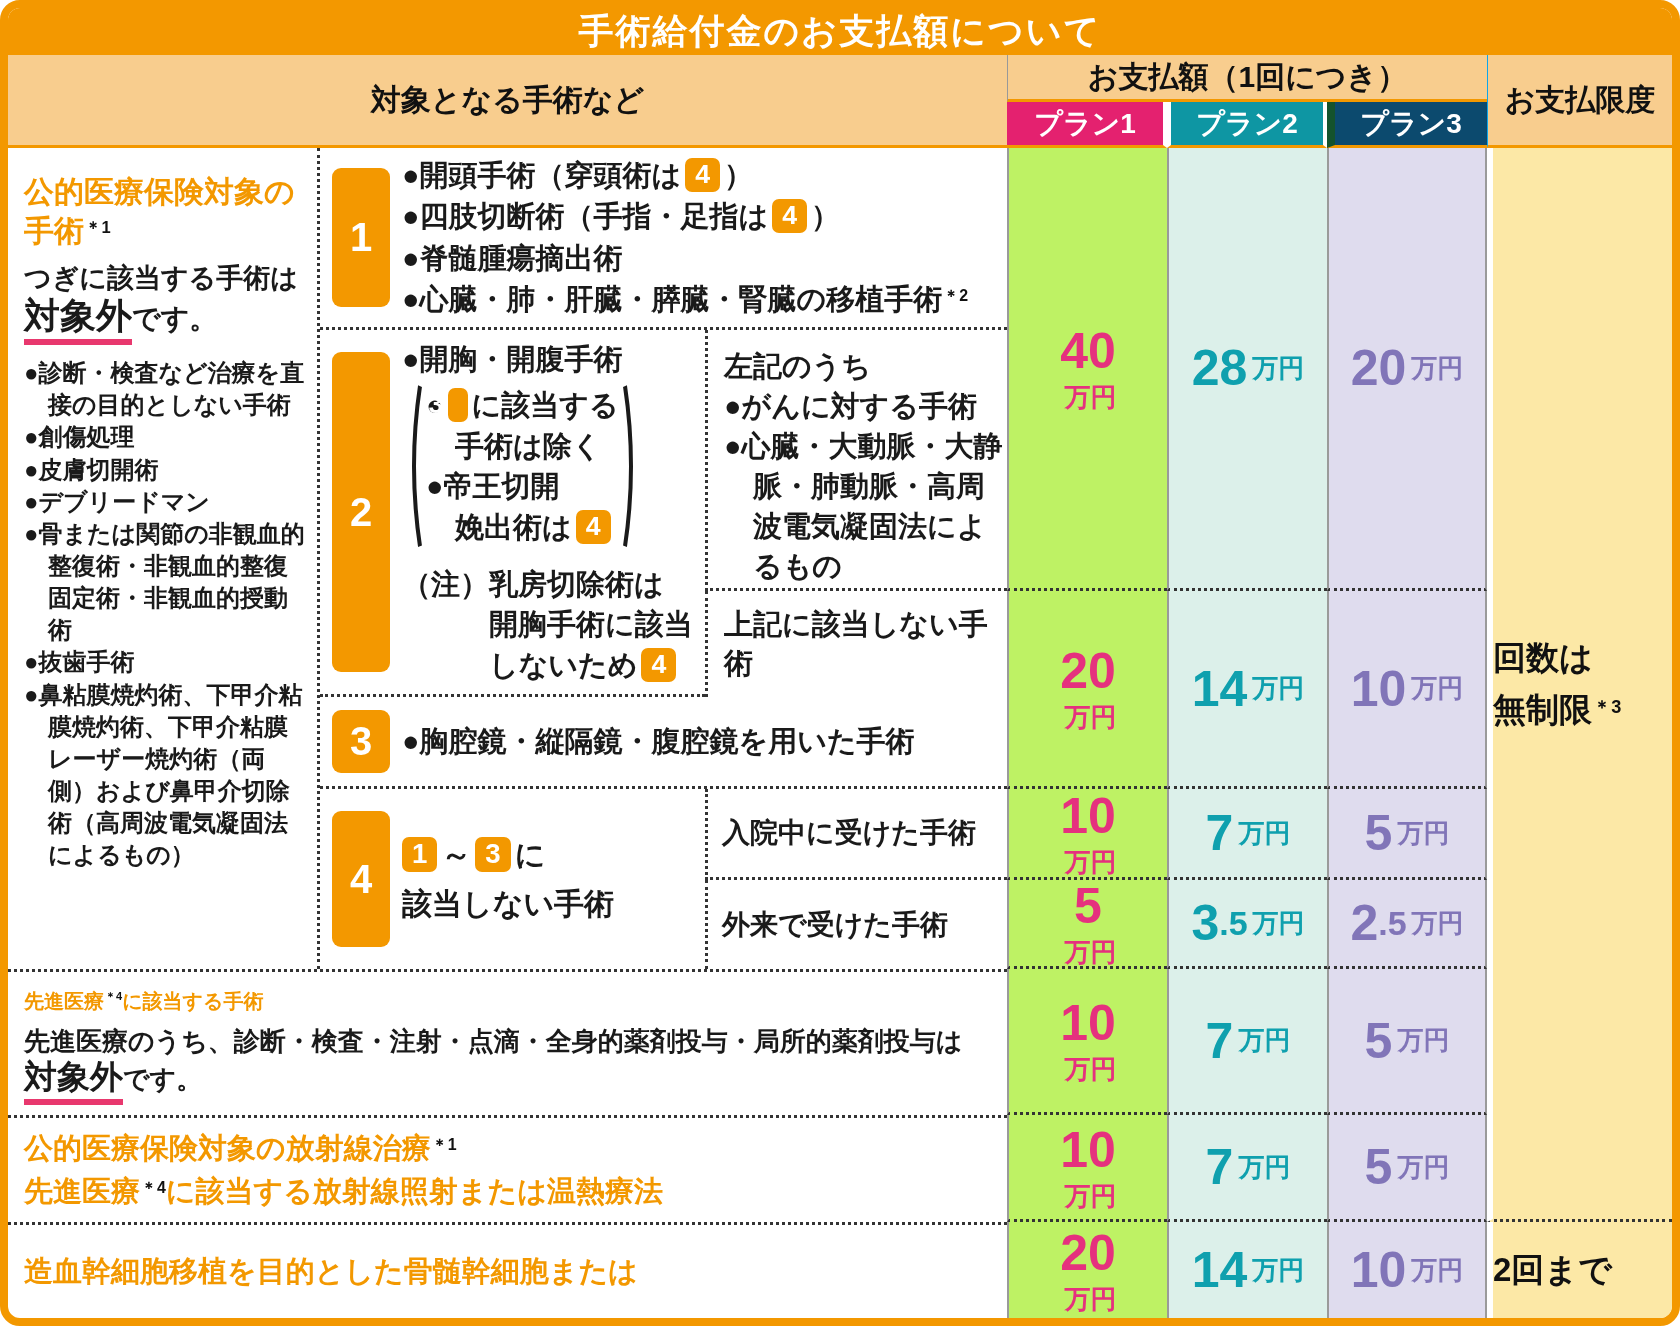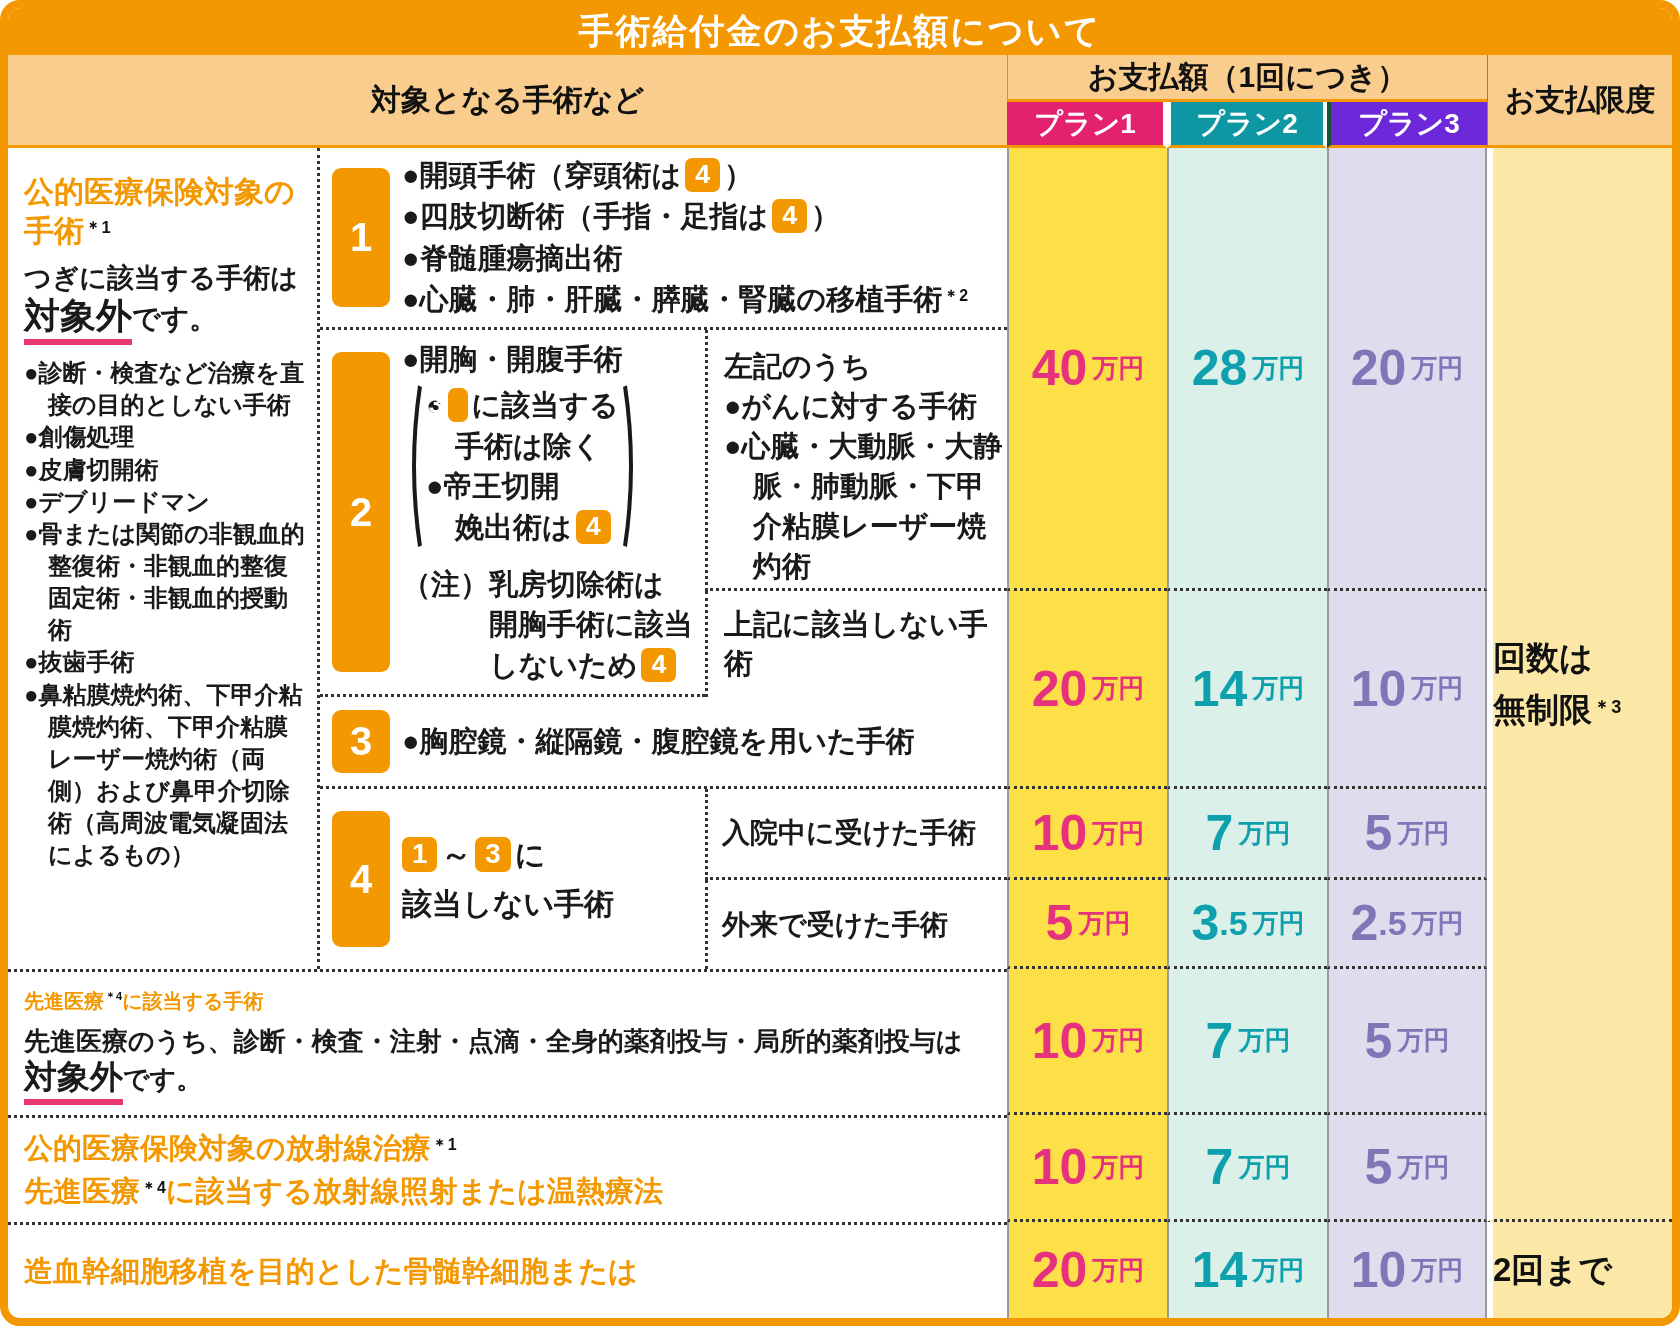--- a/index.html
+++ b/index.html
@@ -18,21 +18,21 @@
   
   .hcell { background:#F8CD8E; display:flex; align-items:center; justify-content:center;
            font-size:30px; color:#111; border-bottom:3px solid #F39800; }
   .hdr-left  { grid-column:1/4; grid-row:1/3; }
   .hdr-pay   { grid-column:4/7; grid-row:1/2; border-left:1px solid #999; }
   .hdr-limit { grid-column:7/8; grid-row:1/3; border-left:1px solid #0ea5e9; }
   .tab { grid-row:2/3; display:flex; align-items:center; justify-content:center;
          color:#fff; font-size:28px; border-bottom:3px solid #F39800; }
   .tab1 { grid-column:4/5; background:#E4216F; border-right:4px solid #fff; }
   .tab2 { grid-column:5/6; background:#0E96A3; border-left:4px solid #fff; border-right:4px solid #fff; }
-  .tab3 { grid-column:6/7; background:#6d28d9; border-left:4px solid #14532d; }
+  .tab3 { grid-column:6/7; background:#0c4a6e; border-left:8px solid #14532d; }
 
   
   .dot-b { border-bottom:3px dotted #333; }
 
   .left-desc { grid-column:1/2; grid-row:3/9; padding:24px 8px 0 16px; border-right:3px dotted #333; }
   .left-desc .heading { color:#F39800; font-size:30px; line-height:1.3; }
   .left-desc .intro { font-size:27px; margin-top:10px; line-height:1.35; }
   .excl-big { font-size:36px; }
   .uline { display:inline-block; border-bottom:6px solid #E8386E; padding-bottom:3px; line-height:1.1; }
   .blist { margin-top:12px; }
@@ -89,21 +89,21 @@
   .advC .line { color:#F39800; font-size:29px; line-height:1.5; }
 
   .advD { grid-column:1/4; grid-row:11/12; border-top:3px dotted #333; display:flex; flex-direction:column;
           justify-content:center; padding-left:16px; }
   .advD .line { color:#F39800; font-size:29px; line-height:1.45; }
 
   
   .pay { display:flex; align-items:center; justify-content:center;
          border-left:2px solid #9a9a9a; }
   .payr { border-right:2px solid #9a9a9a; }
-  .bgp1 { background:#fde047; color:#E5317E; }
+  .bgp1 { background:#bef264; color:#E5317E;flex-direction:column; }
   .bgp2 { background:#DCF0EA; color:#0FA0AE; }
   .bgp3 { background:#DFDCEE; color:#8175B8; }
   .pay .num  { font-size:50px; }
   .pay .frac { font-size:34px; }
   .pay .unit { font-size:26px; margin-left:5px; }
 
   .rb1 { grid-row:3/5; }  .rb2 { grid-row:5/7; }  .rb3 { grid-row:7/8; }
   .rb4 { grid-row:8/9; }  .rb5 { grid-row:9/10; } .rb6 { grid-row:10/11; } .rb7 { grid-row:11/12; }
   .c4 { grid-column:4/5; } .c5 { grid-column:5/6; } .c6 { grid-column:6/7; }
 
@@ -181,21 +181,21 @@
           <div class="line">（注）乳房切除術は</div>
           <div class="line nl2">開胸手術に該当</div>
           <div class="line nl2"><span>しないため</span><span class="bdg">4</span></div>
         </div>
       </div>
     </div>
 
     <div class="s2rt">
       <div class="line lead">左記のうち</div>
       <div class="line">●がんに対する手術</div>
-      <div class="line">●心臓・大動脈・大静脈・肺動脈・下甲介粘膜レーザー焼灼術</div>
+      <div class="line">●心臓・大動脈・大静脈・肺動脈・高周波電気凝固法によるもの</div>
     </div>
     <div class="s2rb">
         <span>上記に該当しない手術</span>
       </div>
 
     <div class="s3 secflex dot-b">
       <div class="nbar">3</div>
       <div class="scontent">
         <div class="line">●胸腔鏡・縦隔鏡・腹腔鏡を用いた手術</div>
       </div>

